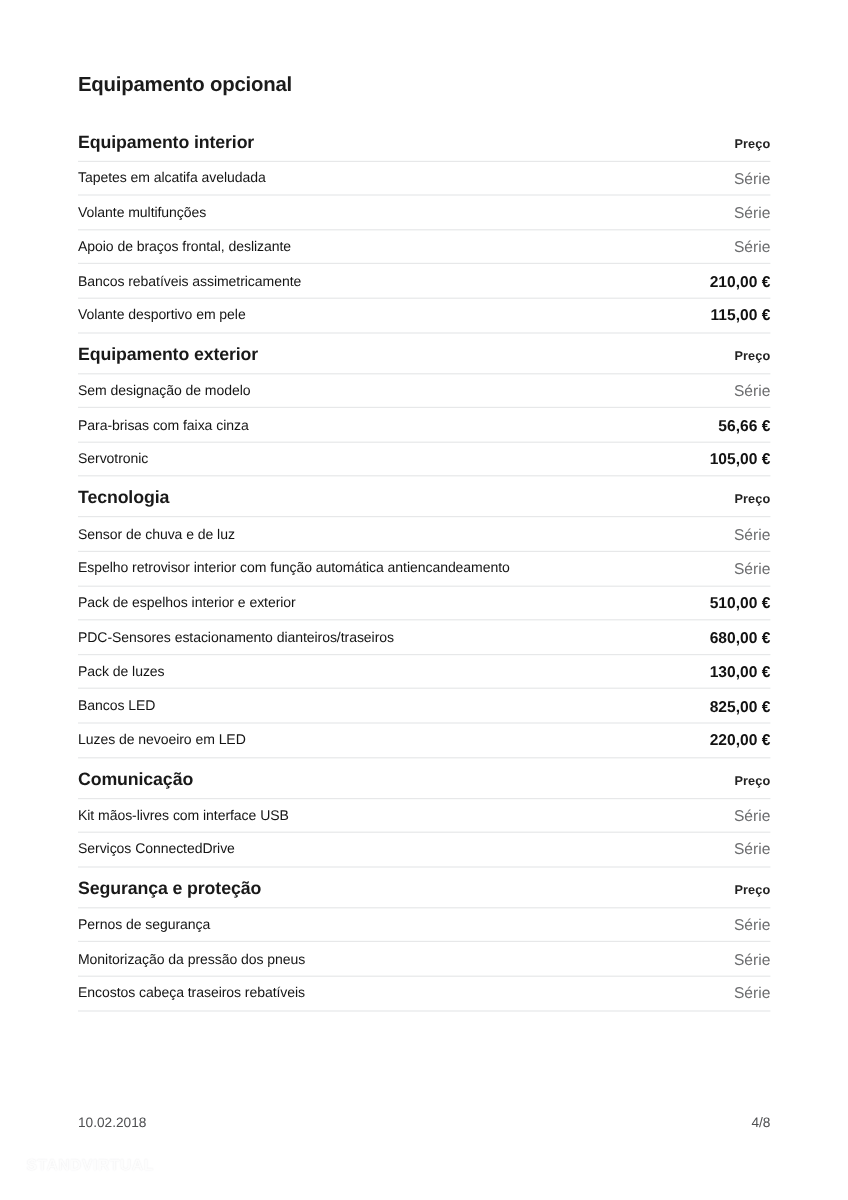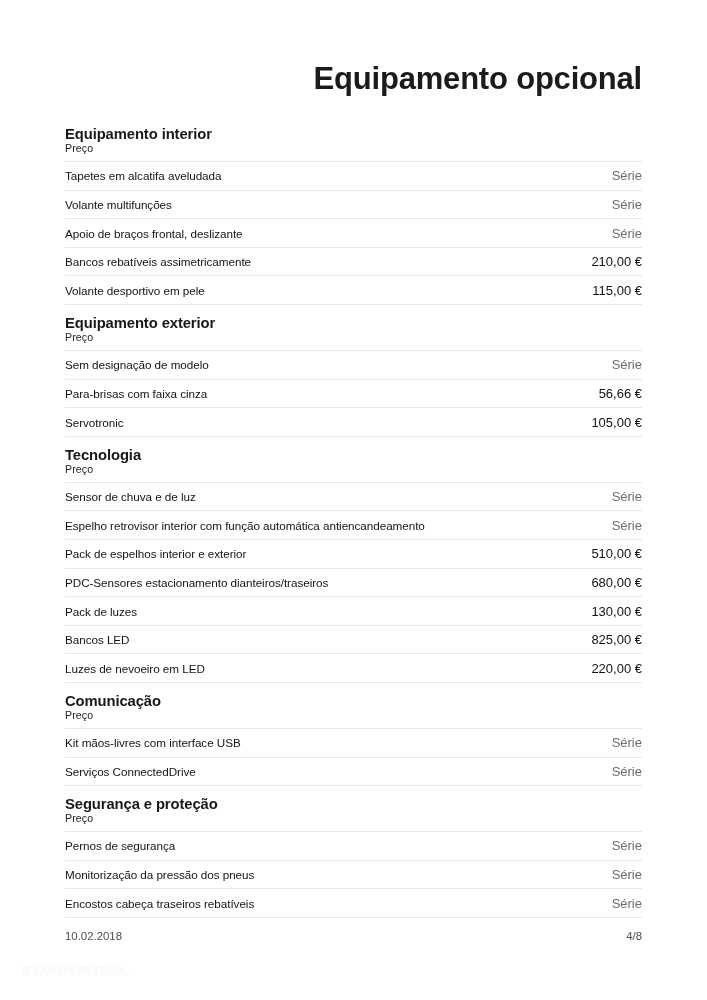--- a/index.html
+++ b/index.html
@@ -19,51 +19,49 @@
     overflow: hidden;
     box-sizing: border-box;
   }
   .content {
     position: absolute;
     left: 65px;
     top: 0;
     width: 577px;
   }
   .doc-title {
-    font-size: 31px;
+    font-size: 17px;
     font-weight: bold;
     color: #1b1b1b;
     letter-spacing: -0.2px;
     margin: 0;
     padding-top: 62px;
     line-height: 1.1;
-    text-align: right;
   }
   .section {
     margin-top: 10px;
   }
   .section.first {
     margin-top: 30px;
   }
   .section-head {
     display: flex;
     align-items: baseline;
     justify-content: space-between;
     padding-bottom: 7px;
-    flex-direction: column;
   }
   .section-title {
     font-size: 14.8px;
     font-weight: 600;
     color: #191919;
     letter-spacing: -0.1px;
   }
   .section-price-label {
     font-size: 10.6px;
-    font-weight: normal;
+    font-weight: bold;
     color: #222222;
     letter-spacing: 0.1px;
   }
   .rows {
     border-top: 1px solid #e7e8e9;
   }
   .row {
     display: flex;
     align-items: center;
     justify-content: space-between;
@@ -81,21 +79,21 @@
     font-size: 13px;
     white-space: nowrap;
     padding-left: 12px;
   }
   .row-value.standard {
     color: #6c6d6f;
     font-weight: normal;
   }
   .row-value.price {
     color: #121212;
-    font-weight: normal;
+    font-weight: bold;
   }
   .footer {
     position: absolute;
     left: 65px;
     top: 930px;
     width: 577px;
     display: flex;
     align-items: baseline;
     justify-content: space-between;
   }

